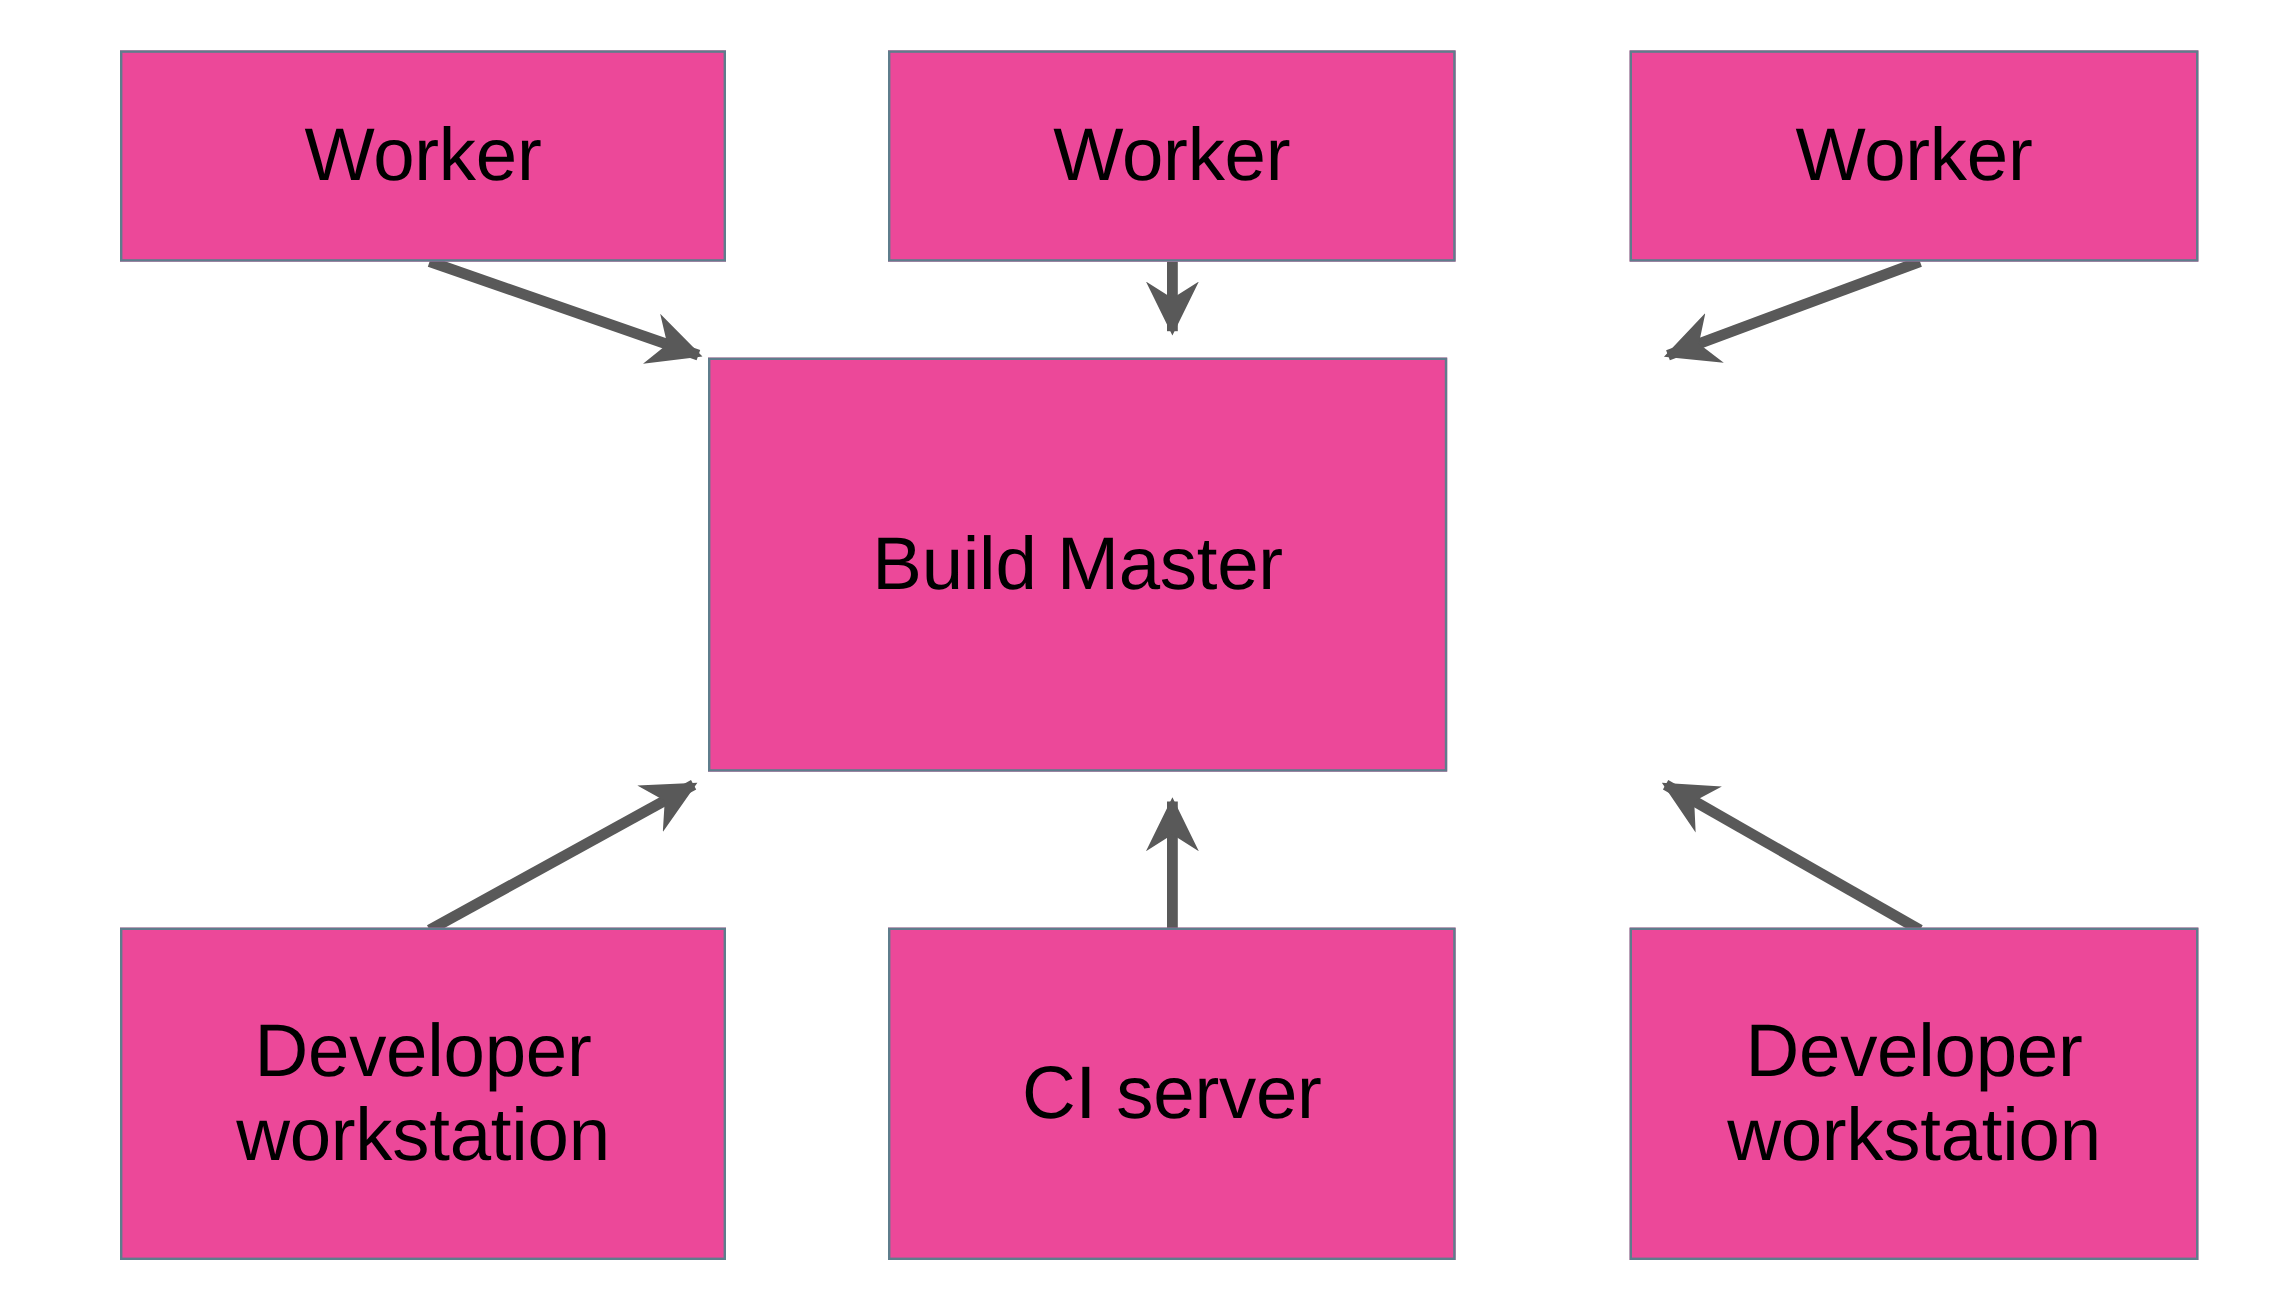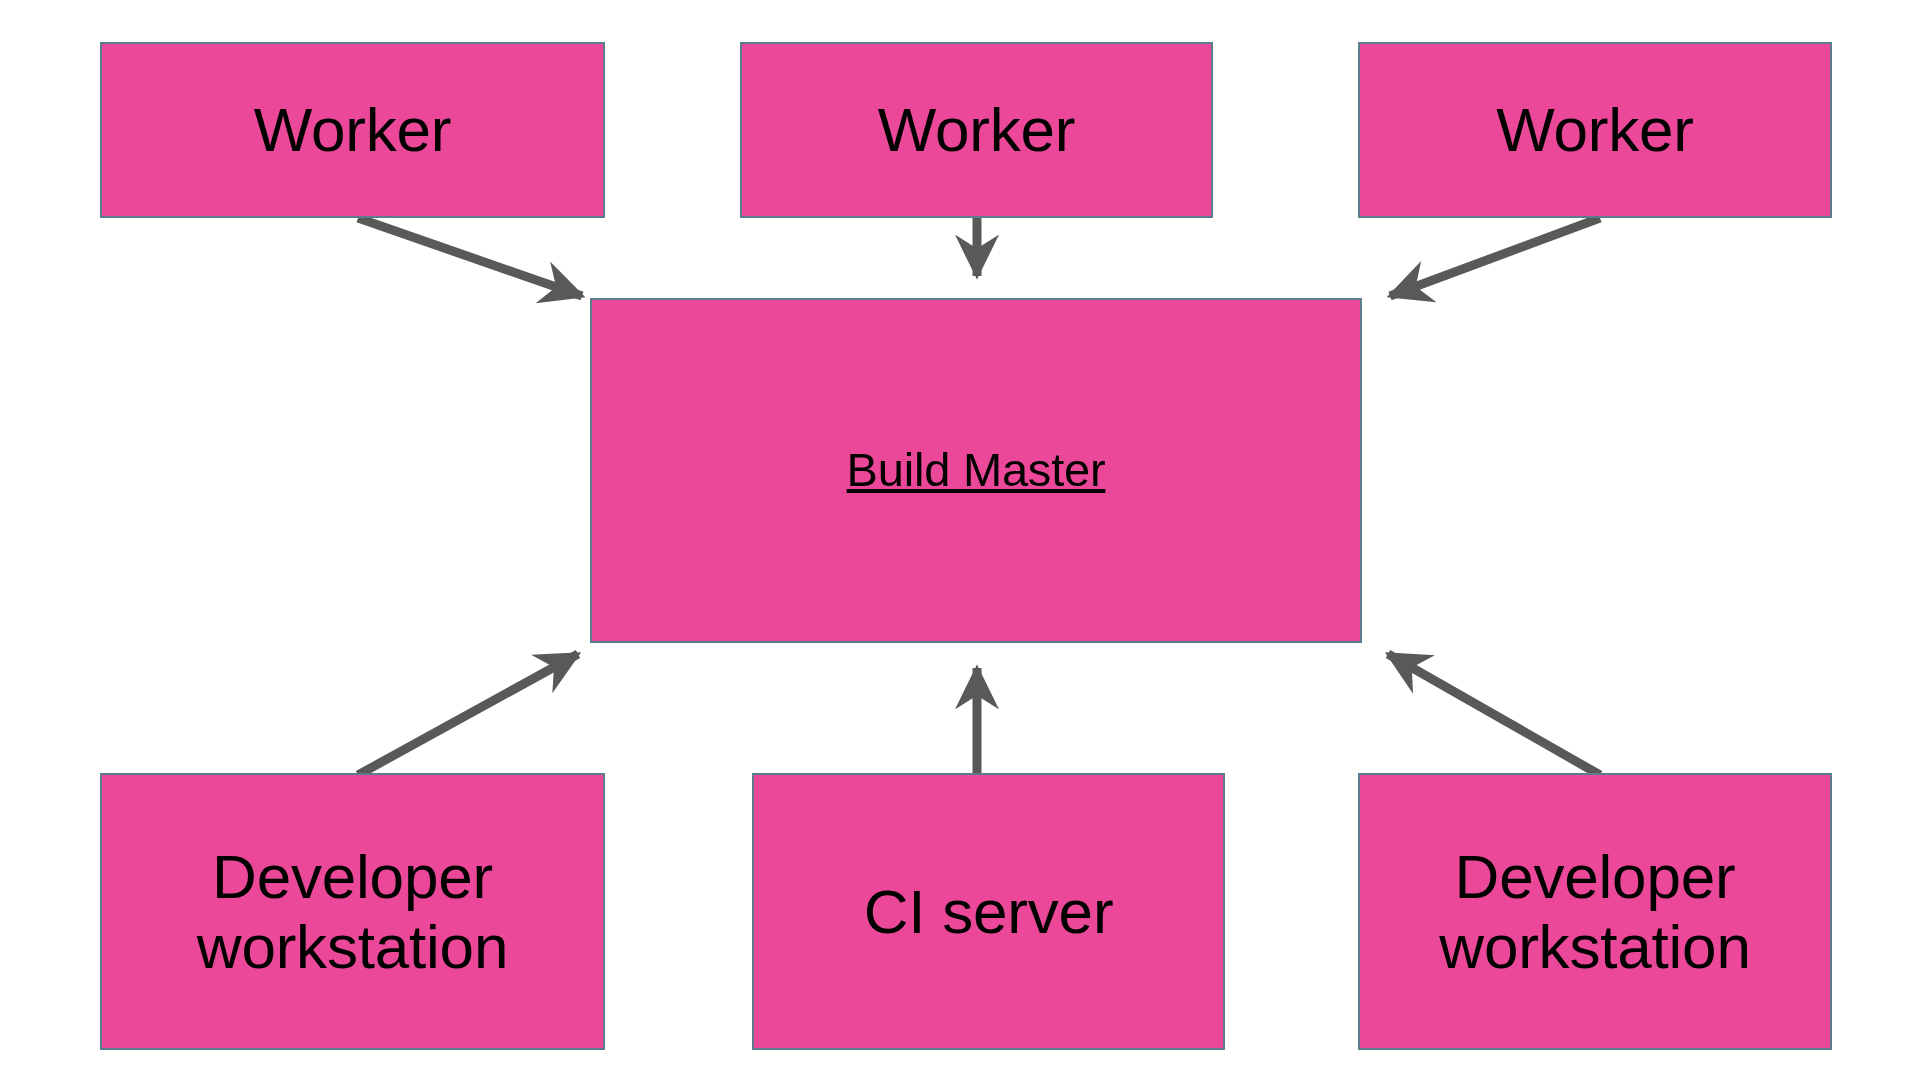--- a/index.html
+++ b/index.html
@@ -46,25 +46,25 @@
     white-space: pre-line;
     letter-spacing: -0.2px;
   }
 
   
   #node-worker-1 { left: 100px;  top: 42px;  width: 505px; height: 176px; font-size: 62px; }
   #node-worker-2 { left: 740px;  top: 42px;  width: 473px; height: 176px; font-size: 62px; }
   #node-worker-3 { left: 1358px; top: 42px;  width: 474px; height: 176px; font-size: 62px; }
 
   
-  #node-build-master { left: 590px; top: 298px; width: 772px; height: 345px; font-size: 47px; text-decoration: underline; }
+  #node-build-master { left: 590px; top: 298px; width: 616px; height: 345px; font-size: 62px; }
 
   
   #node-dev-workstation-1 { left: 100px;  top: 773px; width: 505px; height: 277px; font-size: 62px; }
-  #node-ci-server         { left: 740px;  top: 773px; width: 473px; height: 277px; font-size: 62px; margin-left: 12px; }
+  #node-ci-server         { left: 740px;  top: 773px; width: 473px; height: 277px; font-size: 62px; }
   #node-dev-workstation-2 { left: 1358px; top: 773px; width: 474px; height: 277px; font-size: 62px; }
 </style>
 </head>
 <body>
 
 <div id="diagram-canvas">
 
   <svg id="arrow-layer" viewBox="0 0 1910 1090" width="1910" height="1090" xmlns="http://www.w3.org/2000/svg">
     <defs>
       <marker id="barb-arrowhead" markerWidth="5.2" markerHeight="5.2" refX="4.6" refY="2.6" orient="auto" markerUnits="strokeWidth">

